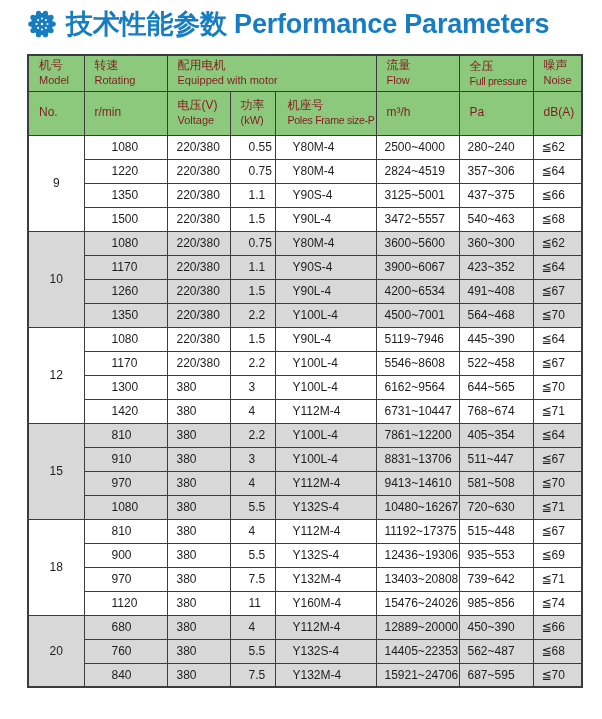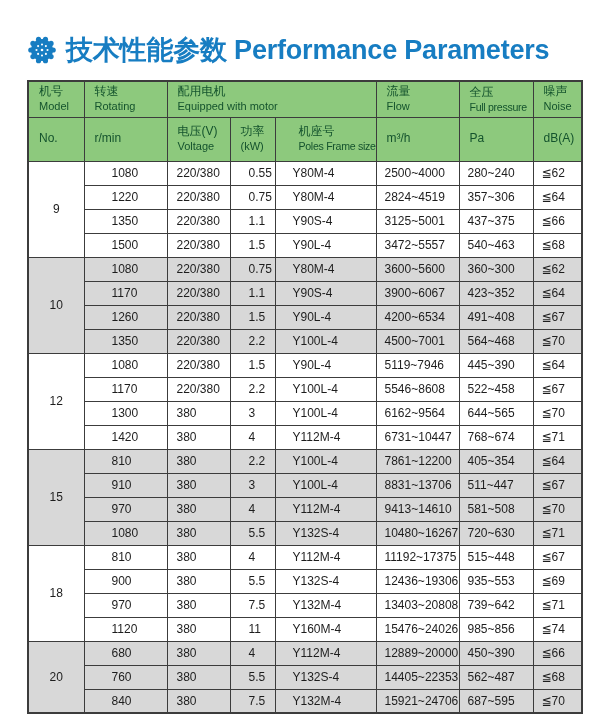--- a/index.html
+++ b/index.html
@@ -2,35 +2,35 @@
 <html style="--accent: #177dc2; --header-bg: #8dc97d; --row-shade: #d8d8d8; --line: #3c3c3c;"><head>
 <meta charset="utf-8">
 <style>
   * { box-sizing: border-box; }
   html, body { margin: 0; padding: 0; }
   body {
     width: 602px; height: 719px; background: #ffffff;
     font-family: "Liberation Sans", "DejaVu Sans", sans-serif;
     color: #1d1d1d; overflow: hidden;
   }
-  .title-bar { display: flex; align-items: center; gap: 9px; margin: 32px 0 0 27px; height: 36px; }
+  .title-bar { display: flex; align-items: center; gap: 9px; margin: 6px 0 0 27px; height: 36px; }
   .icon svg { display: block; }
   .page-title {
     margin: 0; font-size: 27px; font-weight: 700; color: var(--accent, #177dc2);
     white-space: nowrap; letter-spacing: -0.2px;
   }
   table.params {
     border-collapse: collapse; table-layout: fixed;
     margin: 12px 0 0 27px; width: 554px;
     border: 2px solid var(--line, #3c3c3c);
   }
   th, td { border: 1px solid var(--line, #3c3c3c); overflow: hidden; white-space: nowrap; }
   thead th {
     background: var(--header-bg, #8dc97d);
-    font-weight: 400; text-align: left; color: #14532d;
+    font-weight: 400; text-align: left; color: #7f1d1d;
     padding: 0 0 0 10px; vertical-align: middle;
   }
   tr.hrow1 th { height: 36px; }
   tr.hrow2 th { height: 44px; }
   .l1 { font-size: 12px; line-height: 1.32; }
   .l2 { font-size: 11px; line-height: 1.25; }
   .tight .l2 { font-size: 10.6px; letter-spacing: -0.3px; }
   tbody td { height: 24px; font-size: 12px; background: #ffffff; vertical-align: middle; }
   tr.shaded td { background: var(--row-shade, #d8d8d8); }
   td.model-cell { text-align: center; padding: 0; }
@@ -119,21 +119,21 @@
         <th class="l1">No.</th>
         <th class="l1">r/min</th>
         <th>
           <div class="l1">电压(V)</div>
           <div class="l2">Voltage</div>
         </th>
         <th>
           <div class="l1">功率</div>
           <div class="l2">(kW)</div>
         </th>
-        <th class="tight" style="padding-left:23px">
+        <th class="tight" style="padding-left:12px">
           <div class="l1">机座号</div>
           <div class="l2">Poles Frame size-P</div>
         </th>
         <th class="l1">m³/h</th>
         <th class="l1">Pa</th>
         <th class="l1">dB(A)</th>
       </tr>
     </thead>
     <tbody>
         <tr>

